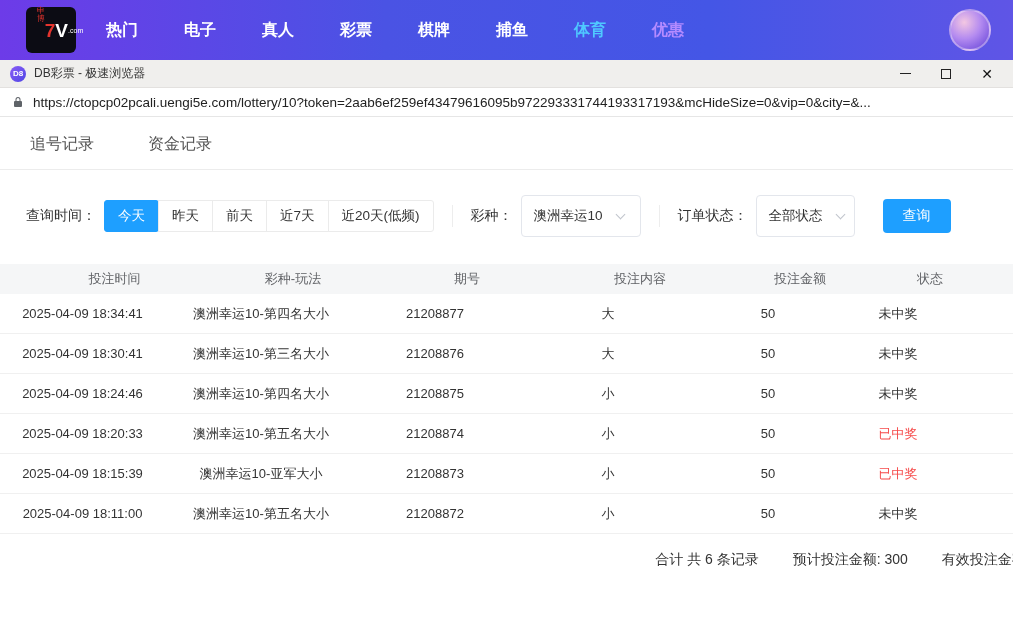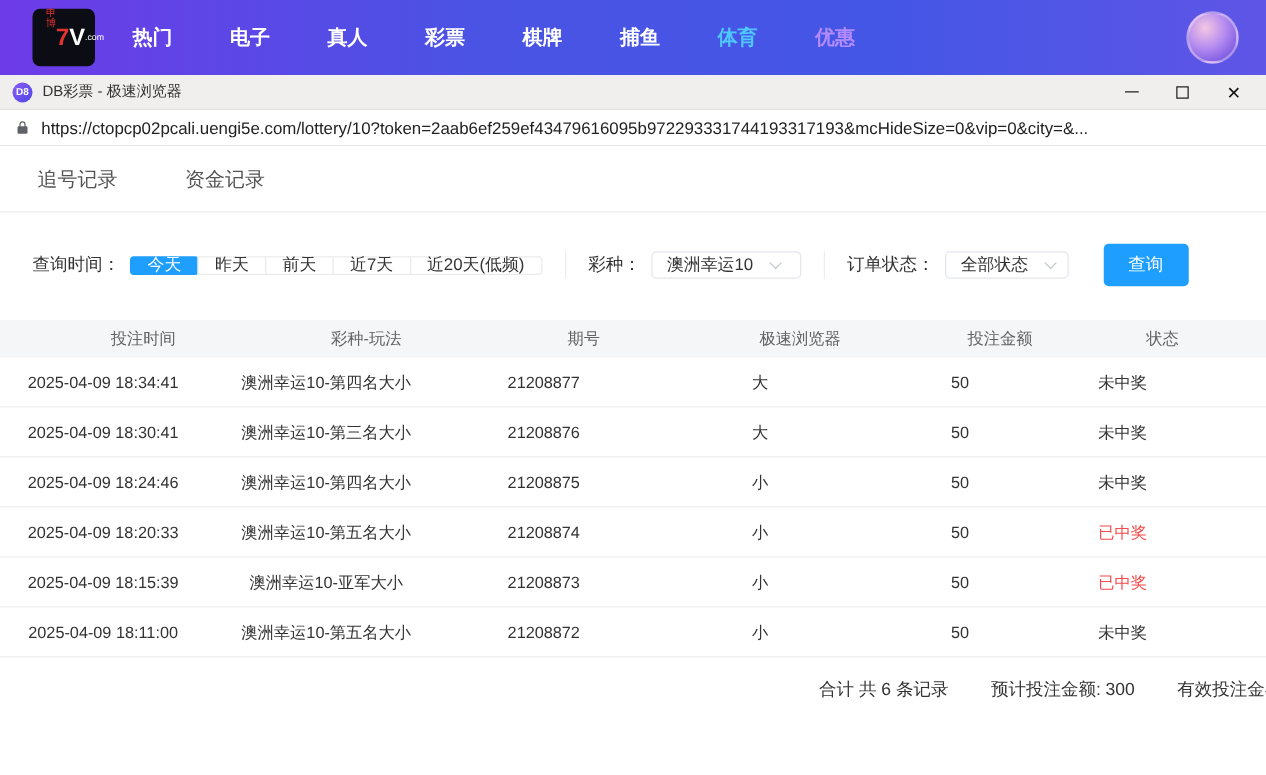--- a/index.html
+++ b/index.html
@@ -51,30 +51,30 @@
   .url { white-space:nowrap; overflow:hidden; cursor:text; }
   
   .page { height:503px; background:#fff; overflow:hidden; position:relative; }
   .tabs { display:flex; gap:50px; padding:0 28px; border-bottom:1px solid #ececec; }
   .tab { font-size:16px; color:#555; padding:17px 2px 14px; cursor:pointer; }
   .tab.active { color:#1e9fff; border-bottom:2px solid #1e9fff; }
   .filters { display:flex; align-items:center; padding:0 26px; margin-top:25px; font-size:14px; color:#333; }
   .flabel { margin-right:8px; white-space:nowrap; }
   .time-group { display:inline-flex; }
   .tbtn {
-    height:15px; padding:0 13px; border:1px solid #ebebeb; background:#fff; color:#333;
+    height:32px; padding:0 13px; border:1px solid #ebebeb; background:#fff; color:#333;
     font-size:13.5px; display:flex; align-items:center; margin-left:-1px; cursor:pointer;
     font-family:inherit;
   }
   .tbtn:first-child { margin-left:0; border-radius:3px 0 0 3px; }
   .tbtn:last-child { border-radius:0 3px 3px 0; }
   .tbtn.active { background:#1e9fff; border-color:#1e9fff; color:#fff; border-radius:3px; }
   .vdiv { width:1px; height:22px; background:#ededed; margin:0 18px; flex:0 0 auto; }
   .select {
-    height:22px; border:1px solid #e3e6ec; border-radius:4px; background:#fff;
+    height:42px; border:1px solid #e3e6ec; border-radius:4px; background:#fff;
     display:flex; align-items:center; padding:0 10px 0 12px; color:#333; font-size:13.5px; cursor:pointer;
   }
   .select.lottery { min-width:120px; }
   .select.status { min-width:92px; }
   .caret {
     width:7px; height:7px; border-right:1.5px solid #c0c4cc; border-bottom:1.5px solid #c0c4cc;
     transform:rotate(45deg); margin-left:14px; margin-top:-4px; flex:0 0 auto;
   }
   .query-btn {
     height:34px; width:68px; background:#1e9fff; color:#fff; border:none; border-radius:4px;
@@ -169,21 +169,21 @@
       <span class="caret"></span>
     </div>
     <button class="query-btn">查询</button>
   </div>
 
   <div class="table">
     <div class="trow thead" id="tableHead">
         <div class="tcell">投注时间</div>
         <div class="tcell">彩种-玩法</div>
         <div class="tcell">期号</div>
-        <div class="tcell">极速浏览器</div>
+        <div class="tcell">投注内容</div>
         <div class="tcell">投注金额</div>
         <div class="tcell">状态</div>
       </div>
     <div id="tableBody">
         <div class="trow body">
           <div class="tcell">2025-04-09 18:34:41</div>
           <div class="tcell">澳洲幸运10-第四名大小</div>
           <div class="tcell">21208877</div>
           <div class="tcell">大</div>
           <div class="tcell">50</div>

